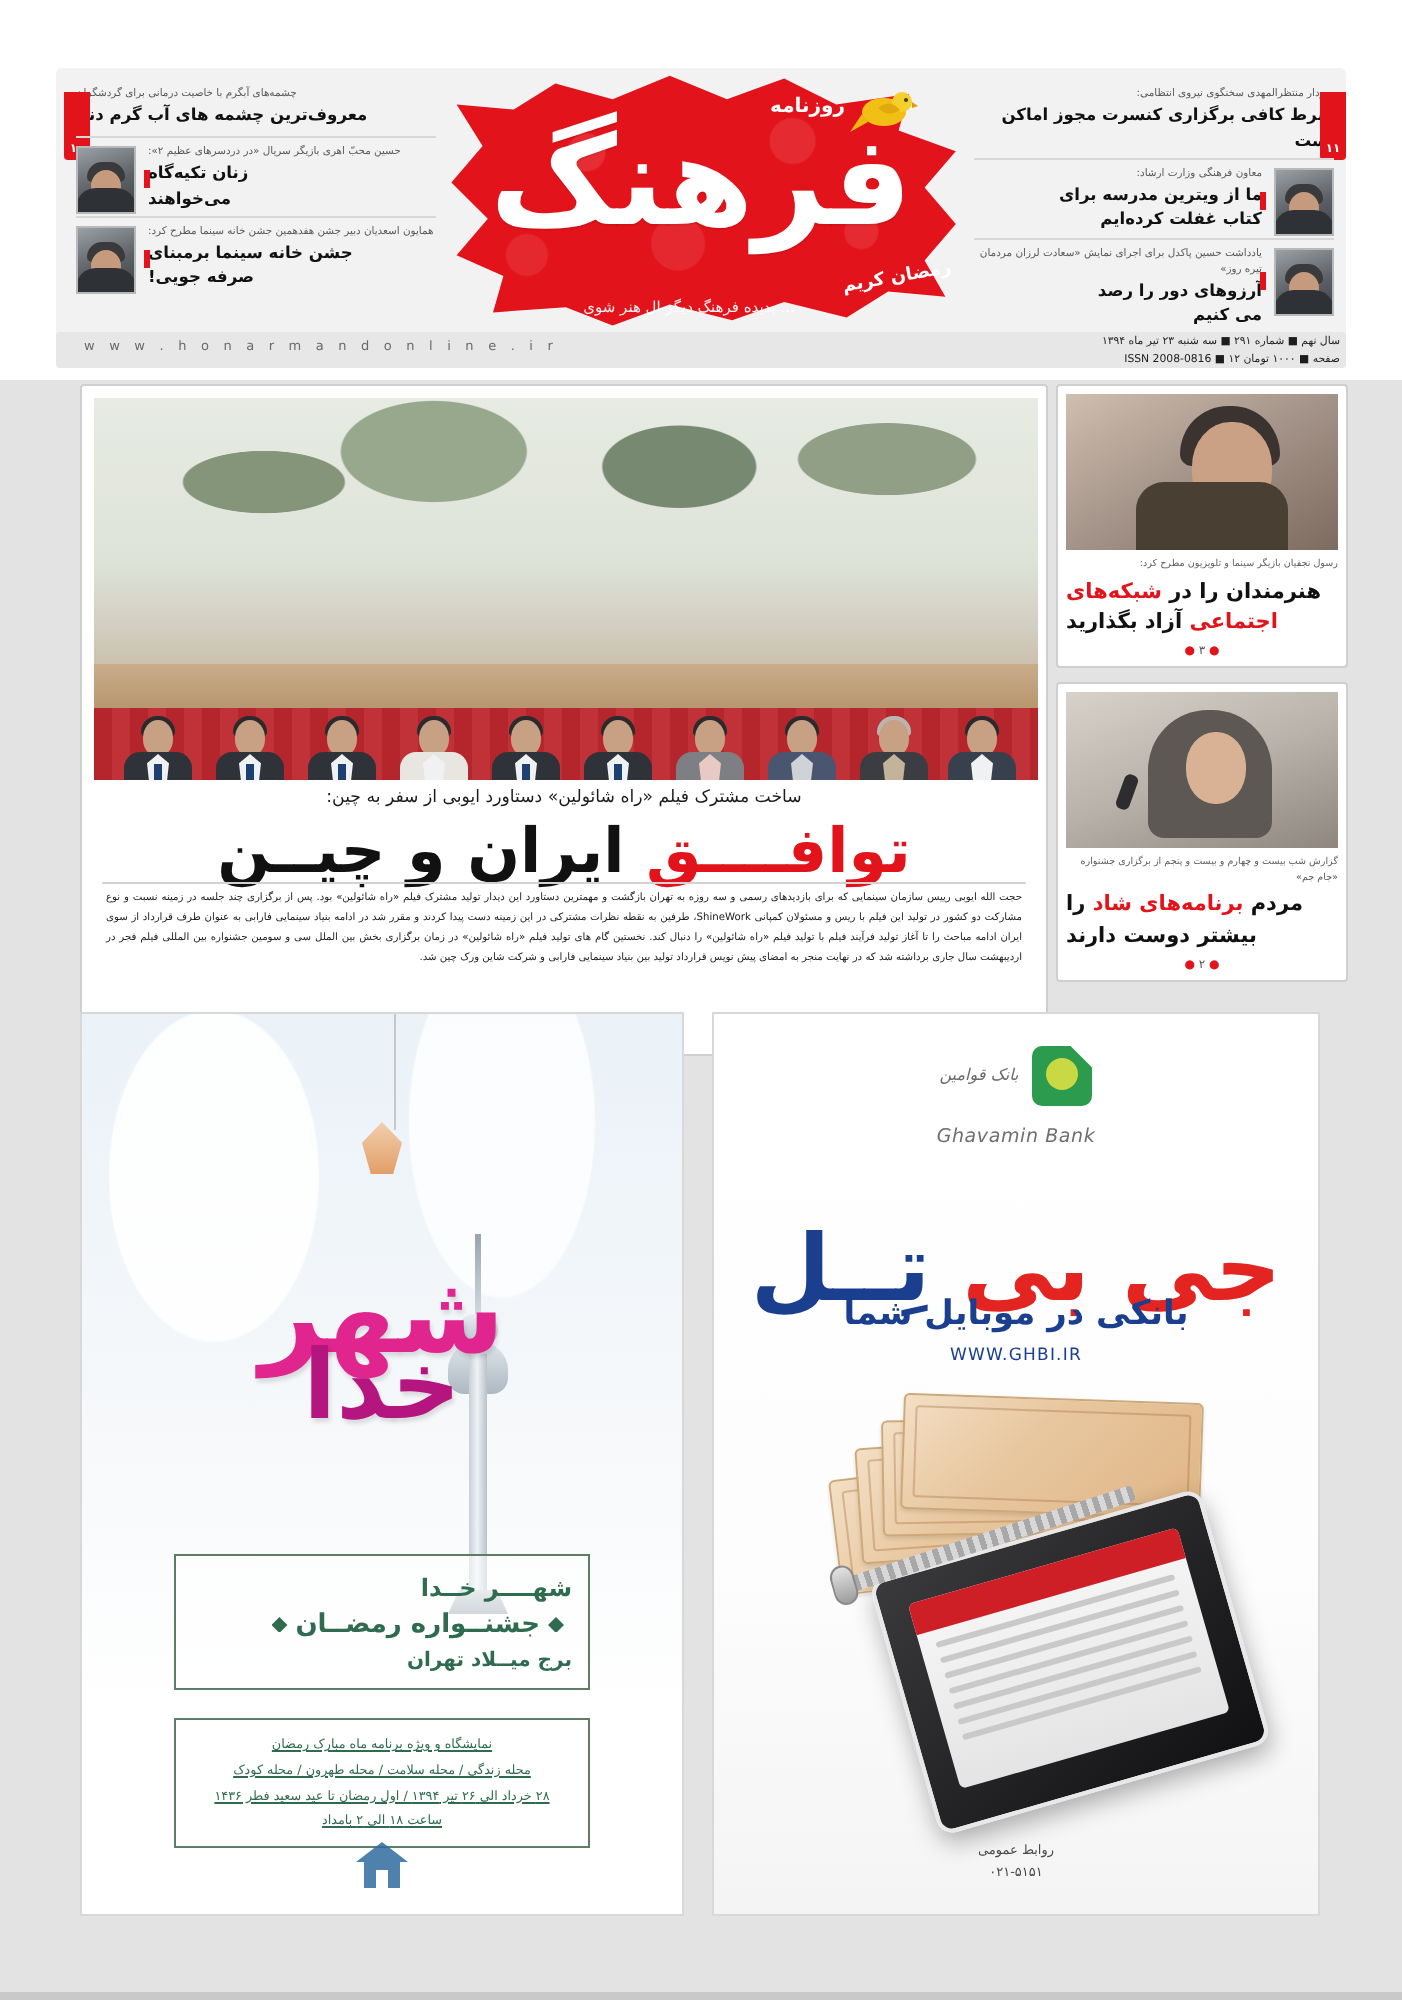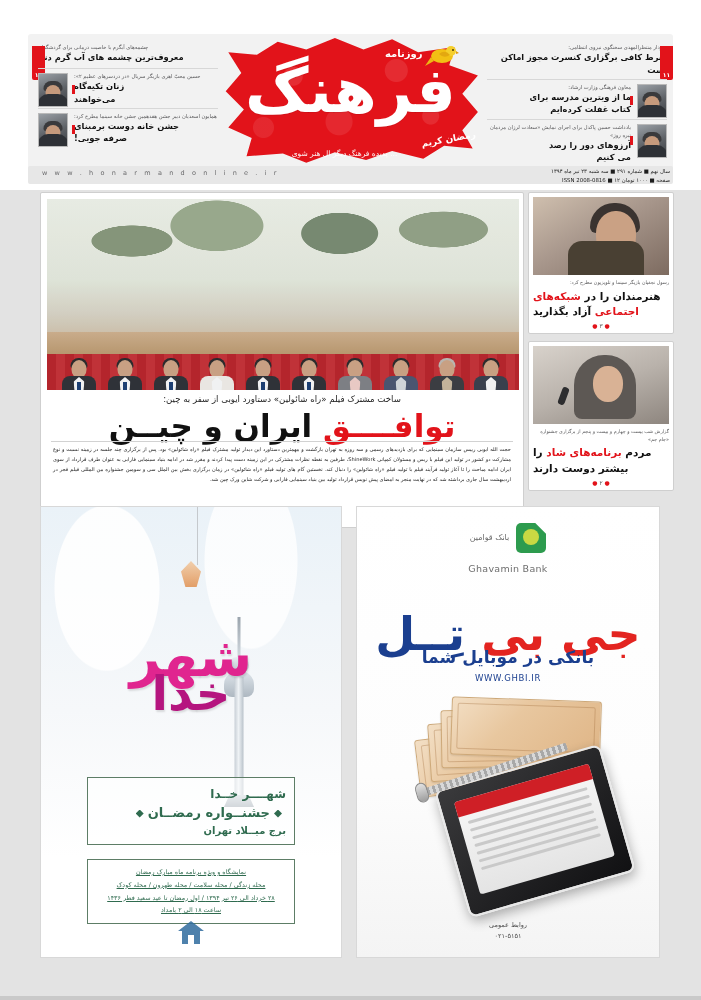--- a/index.html
+++ b/index.html
@@ -422,20 +422,21 @@
     position: absolute; top: 0; left: 356px;
     width: 304px; height: 452px;
     background: linear-gradient(180deg,#ffffff 0%,#fdfdfd 60%,#f4f4f4 100%);
     border: 1px solid #d8d8d8;
     overflow: hidden;
   }
   .bank-logo-wrap {
     position: absolute; top: 16px; left: 0; right: 0;
     display: flex; align-items: center; justify-content: center; gap: 6px;
     flex-direction: column;
+    font-style: italic;
   }
   .bank-mark-row { display: flex; align-items: center; gap: 7px; }
   .bank-mark {
     width: 30px; height: 30px; border-radius: 5px;
     background: #2d9b4e;
     position: relative;
   }
   .bank-mark::after {
     content: ""; position: absolute; left: 7px; top: 6px;
     width: 16px; height: 16px; border-radius: 50%;
@@ -597,21 +598,21 @@
 
       <div class="teaser with-photo">
         <div class="t-photo">
           <div class="hair"></div>
           <div class="face"></div>
           <div class="body"></div>
         </div>
         <div class="t-marker"></div>
         <div class="t-body">
           <div class="t-kicker">همایون اسعدیان دبیر جشن هفدهمین جشن خانه سینما مطرح کرد:</div>
-          <div class="t-title">جشن خانه دوست برمبنای</div>
+          <div class="t-title">جشن خانه سینما برمبنای</div>
           <div class="t-title">صرفه جویی!</div>
         </div>
       </div>
     </div>
 
     <div class="teasers-right">
       <div class="teaser">
         <div class="t-flag">
           <span>۱۱</span>
         </div>

